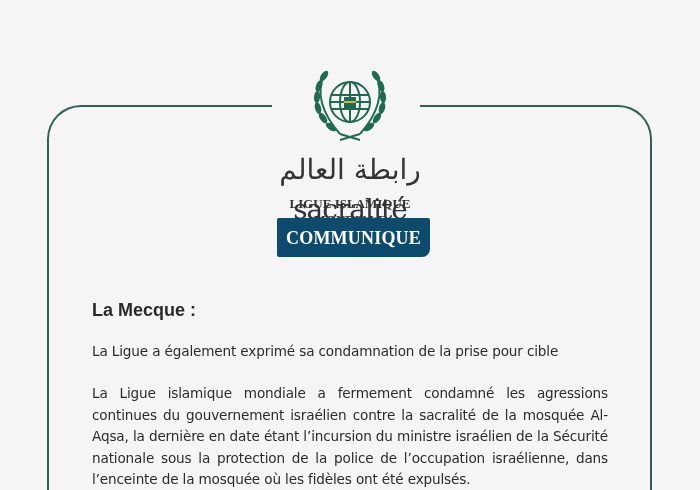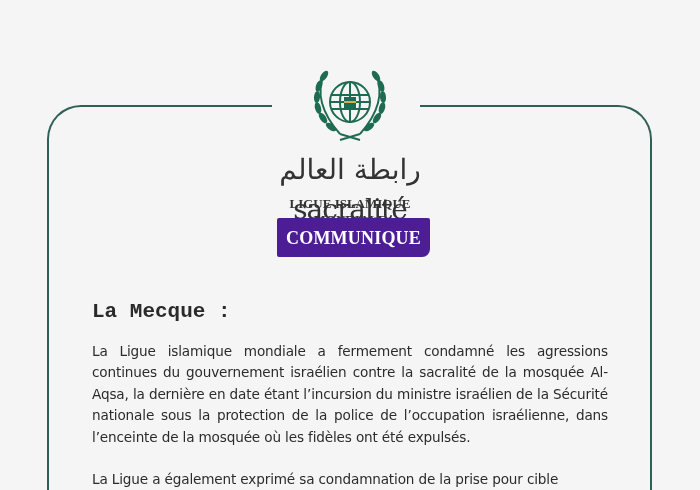--- a/index.html
+++ b/index.html
@@ -26,27 +26,27 @@
     position:absolute; left:270px; top:150px; width:160px; text-align:center;
     font-family:"DejaVu Serif", serif; font-size:28px; color:#333;
     direction:rtl; line-height:40px; letter-spacing:-1px;
   }
   .org-name {
     position:absolute; left:260px; top:196px; width:180px; text-align:center;
     font-family:"Liberation Serif", serif; font-weight:bold; font-size:13px; color:#333;
   }
   .badge {
     position:absolute; left:277px; top:218px; width:153px; height:39px;
-    background:#4c1d95; border-radius:2px 2px 8px 2px;
+    background:#0c4a6e; border-radius:2px 2px 8px 2px;
     color:#fff; text-align:center; line-height:40px;
     font-family:"Liberation Serif", serif; font-weight:bold; font-size:18px; letter-spacing:0.2px;
   }
   .place {
     position:absolute; left:92px; top:300px;
-    font-family:Liberation Mono, monospace; font-weight:bold; font-size:21px; color:#2a2a2a;
+    font-family:Liberation Sans, sans-serif; font-weight:bold; font-size:18px; color:#2a2a2a;
   }
   .body {
     position:absolute; left:92px; top:341px; width:516px;
     font-family:"DejaVu Sans", sans-serif; font-size:13.6px; line-height:21.4px;
     color:#2b2b2b; text-align:justify; letter-spacing:-0.15px;
   }
   .body p { margin:0 0 21px 0; }
 </style>
 </head>
 <body>
@@ -84,15 +84,15 @@
   <rect x="34" y="37" width="12" height="2" fill="#c9b25a"></rect>
 </svg>
 
 <div class="arabic">رابطة العالم sacralité</div>
 <div class="org-name">LIGUE ISLAMIQUE MONDIALE</div>
 <div class="badge">COMMUNIQUE</div>
 
 <div class="place">La Mecque :</div>
 
 <div class="body">
+  <p>La Ligue a également exprimé sa condamnation de la prise pour cible</p>
   <p>La Ligue islamique mondiale a fermement condamné les agressions continues du gouvernement israélien contre la sacralité de la mosquée Al-Aqsa, la dernière en date étant l’incursion du ministre israélien de la Sécurité nationale sous la protection de la police de l’occupation israélienne, dans l’enceinte de la mosquée où les fidèles ont été expulsés.</p>
-  <p>La Ligue a également exprimé sa condamnation de la prise pour cible</p>
 </div>
 
 </body></html>

